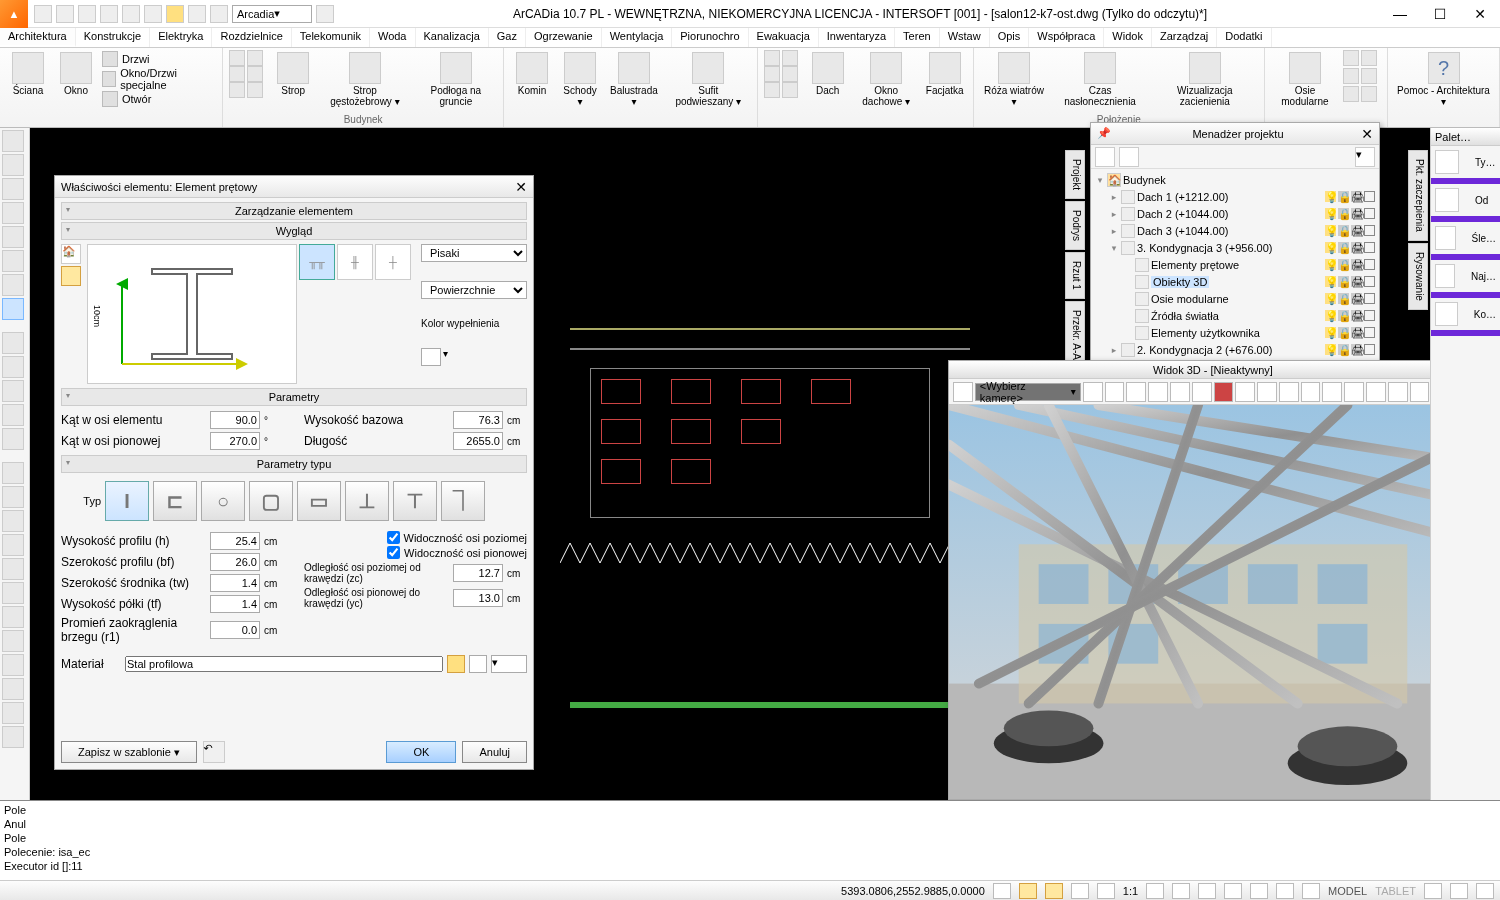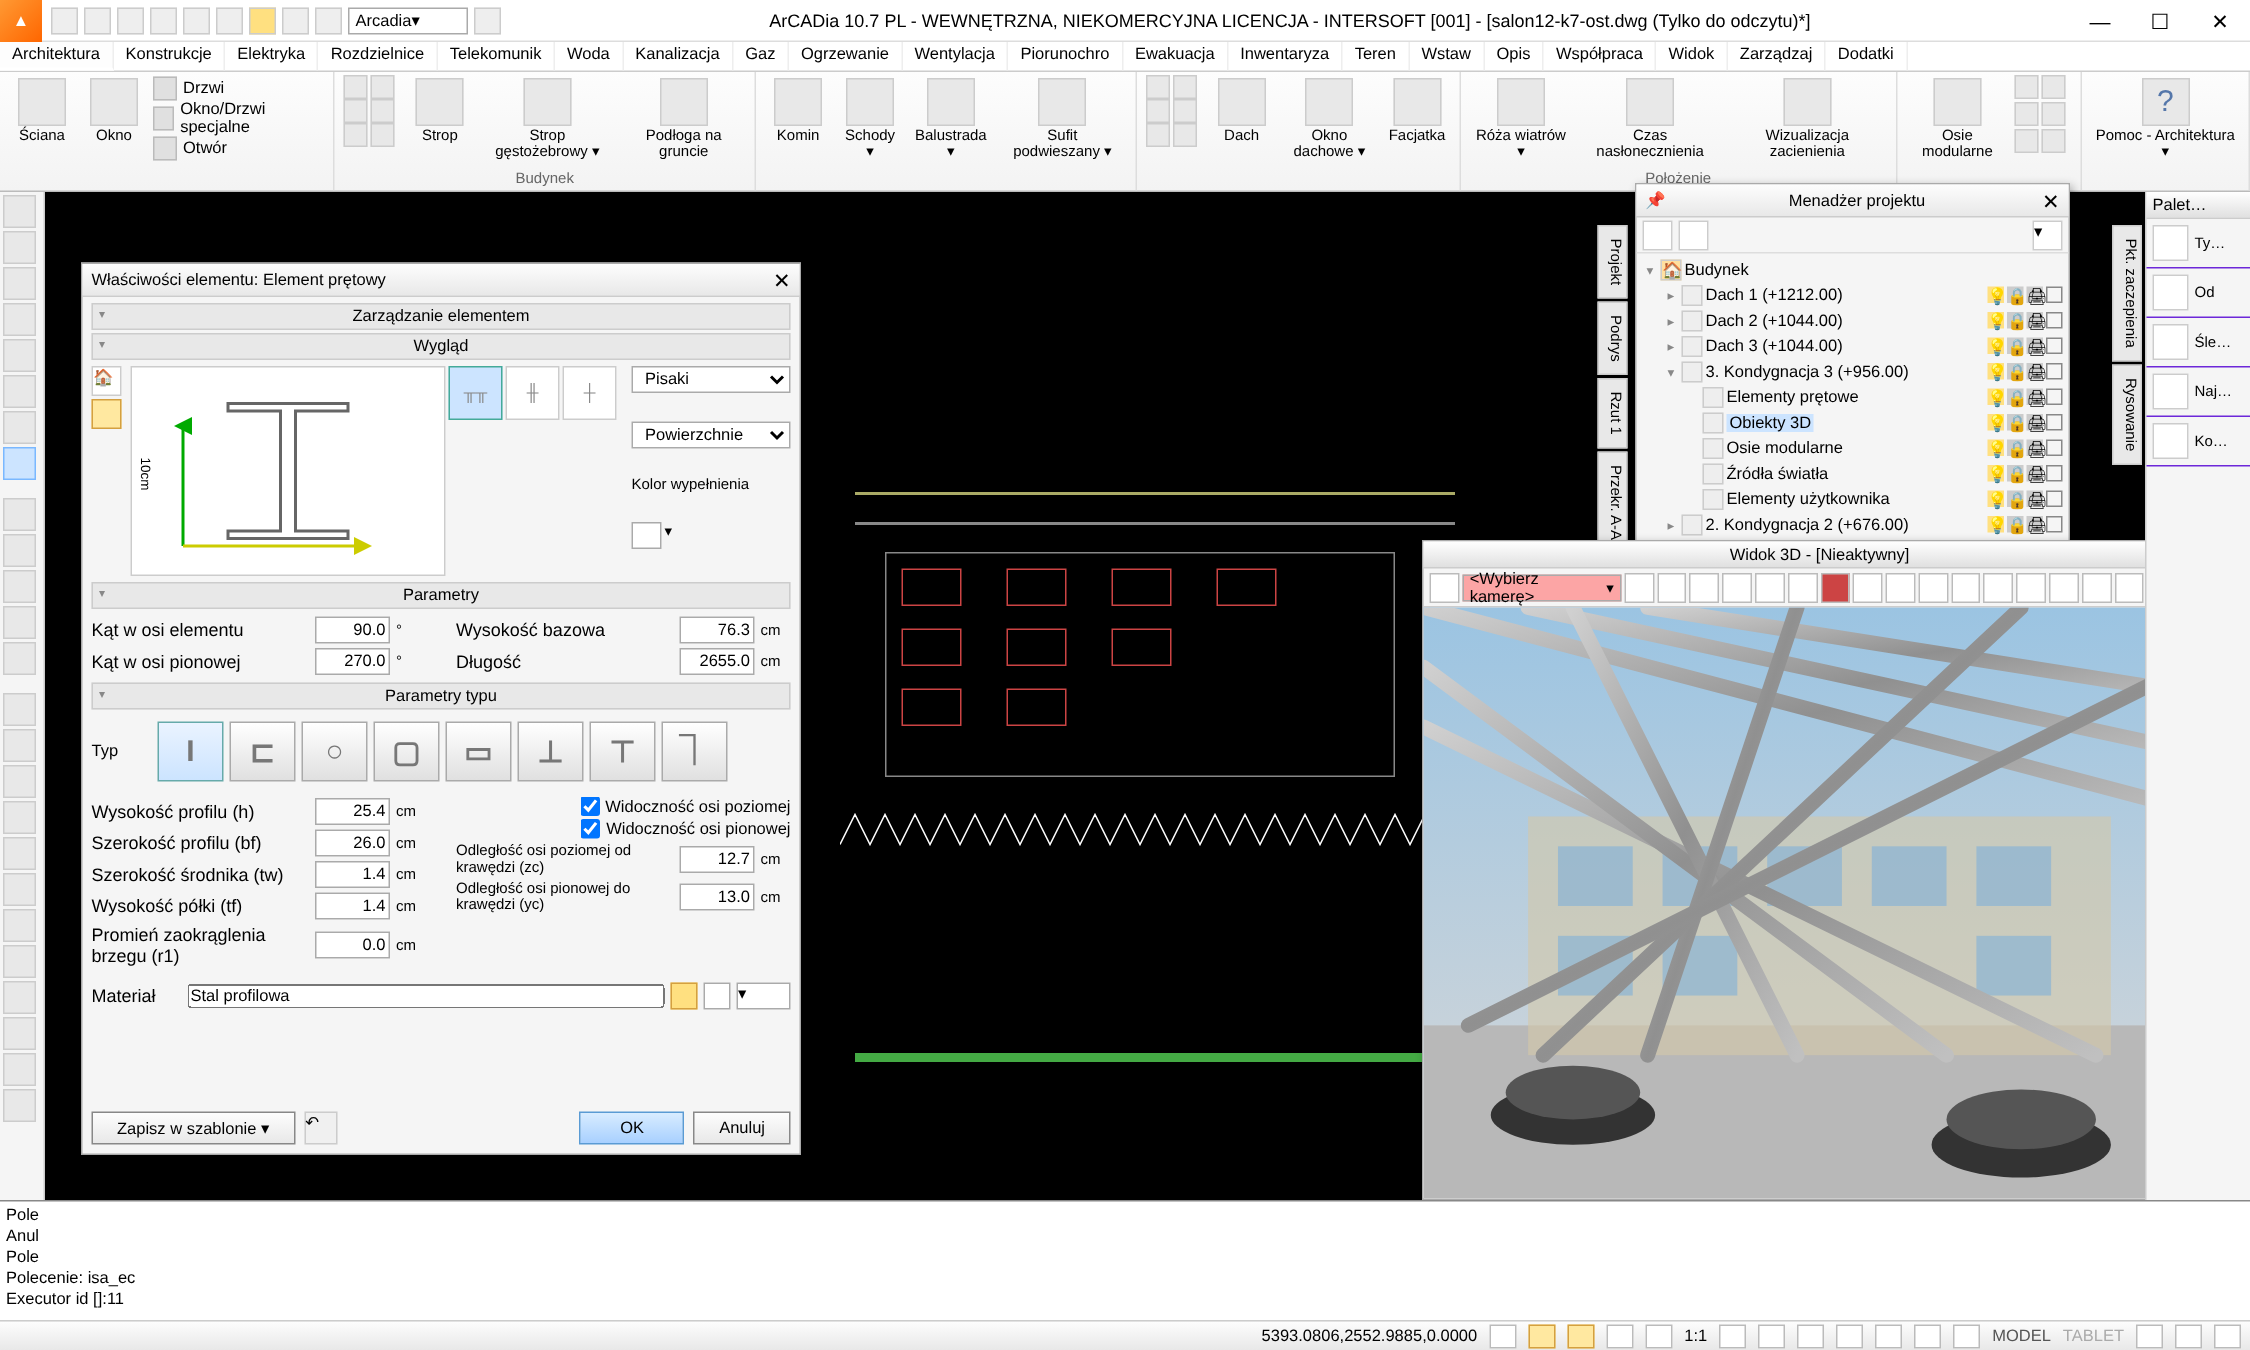--- a/index.html
+++ b/index.html
@@ -48,21 +48,21 @@
 .dlg .shape-sel div { width: 36px; height: 36px; background: #fff; border: 1px solid #ccc; display:flex;align-items:center;justify-content:center; color:#888;}
 .dlg .shape-sel div.sel { background: #cce4ff; border-color: #4a9; }
 .dlg .rightcol { flex: 1; padding-left: 8px; display:flex; flex-direction:column; gap:19px; }
 .dlg select, .dlg input[type=text] { border: 1px solid #aaa; height: 18px; font-size: 11px; padding: 0 4px; background:#fff; width:100%; }
 .dlg .row { display: flex; align-items: center; gap: 4px; margin: 3px 0; }
 .dlg .row label { flex: 1; font-size: 12px; }
 .dlg .row .val { width: 50px; text-align: right; border: 1px solid #aaa; height: 18px; padding: 0 2px; background:#fff; }
 .dlg .row .unit { width: 20px; font-size: 10px; }
 .dlg .params2col { display: flex; gap: 20px; }
 .dlg .params2col > div { flex: 1; }
-.dlg .types { display: flex; gap: 4px; margin: 8px 0; align-items: center; }
+.dlg .types { display: flex; gap: 4px; margin: 8px 0; align-items: center; text-align: right; }
 .dlg .types .tbtn { width: 44px; height: 40px; background: linear-gradient(#fff,#e0e0e0); border: 1px solid #aaa; display:flex;align-items:center;justify-content:center;color:#777;font-size:20px;font-weight:bold; }
 .dlg .types .tbtn.sel { background: linear-gradient(#eaf3ff,#cce4ff); border-color:#6aa; }
 .dlg .chk { display: flex; align-items: center; gap: 4px; font-size: 11px; margin:2px 0;justify-content:flex-end; }
 .dlg .footer { position: absolute; bottom: 6px; left: 6px; right: 6px; display: flex; gap: 6px; align-items:center; }
 .dlg .footer button { height: 22px; padding: 0 16px; border: 1px solid #888; background: linear-gradient(#fdfdfd,#e8e8e8); cursor:pointer; }
 .dlg .footer button.primary { background: linear-gradient(#d8ecff,#a8d0ff); border-color:#5a9bd4; }
 
 .projmgr { right: 120px; top: 122px; width: 290px; height: 240px; }
 .projmgr .toolbar { height: 24px; display: flex; align-items: center; padding: 0 4px; gap: 4px; border-bottom:1px solid #ddd; }
 .projmgr .toolbar .tico { width: 20px; height: 20px; background:#fff; border:1px solid #ccc; }
@@ -73,26 +73,26 @@
 .projmgr .tree .node .sel { background:#cce4ff; padding:0 2px; }
 .projmgr .tree .icons { margin-left: auto; display: flex; gap: 2px; }
 .projmgr .tree .icons span { width: 11px; height: 11px; display:inline-block; }
 
 .view3d { right: 22px; top: 360px; width: 530px; height: 440px; }
 .view3d .vtitle { height: 18px; background: linear-gradient(#fff,#e0e0e0); text-align: center; font-size: 11px; line-height: 18px; border-bottom:1px solid #ccc; position:relative; }
 .view3d .vtitle .winctrl { position:absolute; right:2px; top:1px; display:flex; gap:1px; }
 .view3d .vtitle .winctrl span { width:14px; height:14px; background:#eee; border:1px solid #aaa; font-size:9px; display:flex;align-items:center;justify-content:center; }
 .view3d .vtoolbar { height: 26px; display: flex; align-items: center; gap: 2px; padding: 0 4px; border-bottom:1px solid #ccc; }
 .view3d .vtoolbar .tico { width: 20px; height: 20px; background:#fff; border:1px solid #bbb; }
-.view3d .vtoolbar .combo { border:1px solid #aaa; height:18px; padding:0 4px; background:#fca5a5; min-width:90px; font-size:10px; display:flex; align-items:center;}
+.view3d .vtoolbar .combo { border:1px solid #aaa; height:18px; padding:0 4px; background:#737373; min-width:90px; font-size:10px; display:flex; align-items:center;}
 .view3d .scene { position:absolute; top:44px; left:0; right:0; bottom:0; background: linear-gradient(#a8c8e0,#d0d0d0); overflow:hidden; }
 
 .palette { position: absolute; right: 0; top: 128px; width: 70px; bottom: 100px; background:#f5f5f5; border-left:1px solid #ccc; }
 .palette .ptitle { height: 18px; background: linear-gradient(#fff,#e0e0e0); font-size:11px; padding:0 4px; line-height:18px; border-bottom:1px solid #ccc; }
-.palette .pitem { display:flex; align-items:center; gap:4px; padding:4px; border-bottom:1px solid #6d28d9; }
+.palette .pitem { display:flex; align-items:center; gap:16px; padding:4px; border-bottom:6px solid #6d28d9; }
 .palette .pitem .pico { width:24px; height:24px; border:1px solid #ccc; background:#fff; }
 
 .sidetabs { position:absolute; right:95px; top:150px; width:20px; display:flex; flex-direction:column; }
 .sidetabs .stab { writing-mode: vertical-rl; padding:8px 2px; background:#e8e8e8; border:1px solid #ccc; font-size:10px; margin-bottom:2px; cursor:pointer; }
 
 .cmdline { position: absolute; left: 0; right: 0; bottom: 20px; height: 80px; background: #fff; border-top: 1px solid #888; font-family: "Consolas", monospace; font-size: 12px; padding: 2px 4px; line-height:14px; overflow:hidden; }
 .statusbar { position: absolute; left: 0; right: 0; bottom: 0; height: 20px; background: linear-gradient(#fdfdfd,#e8e8e8); display: flex; align-items: center; padding: 0 6px; gap: 8px; font-size: 11px; border-top:1px solid #ccc; }
 .statusbar .sico { width:18px; height:16px; background:#fff; border:1px solid #bbb; }
 .statusbar .sico.on { background:#ffe8a0; border-color:#d4a040; }
 .statusbar .spacer { flex:1; }

